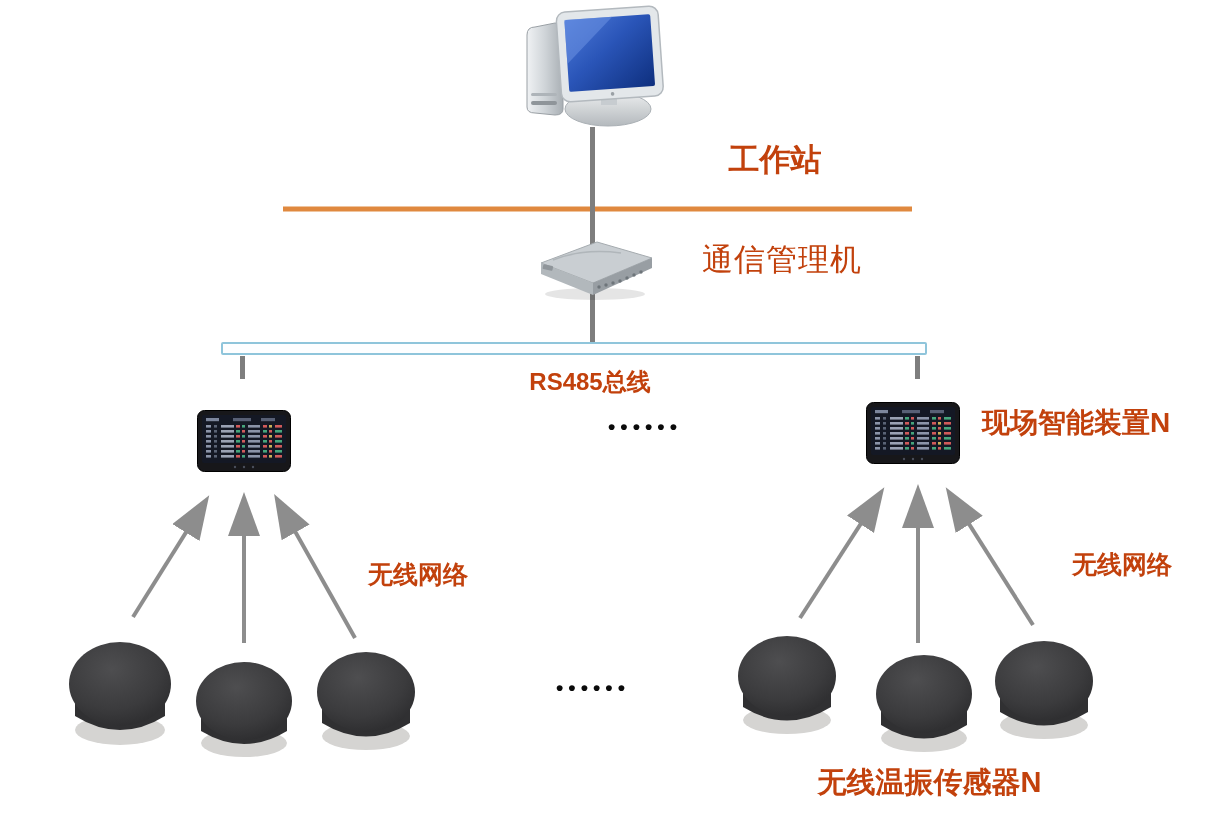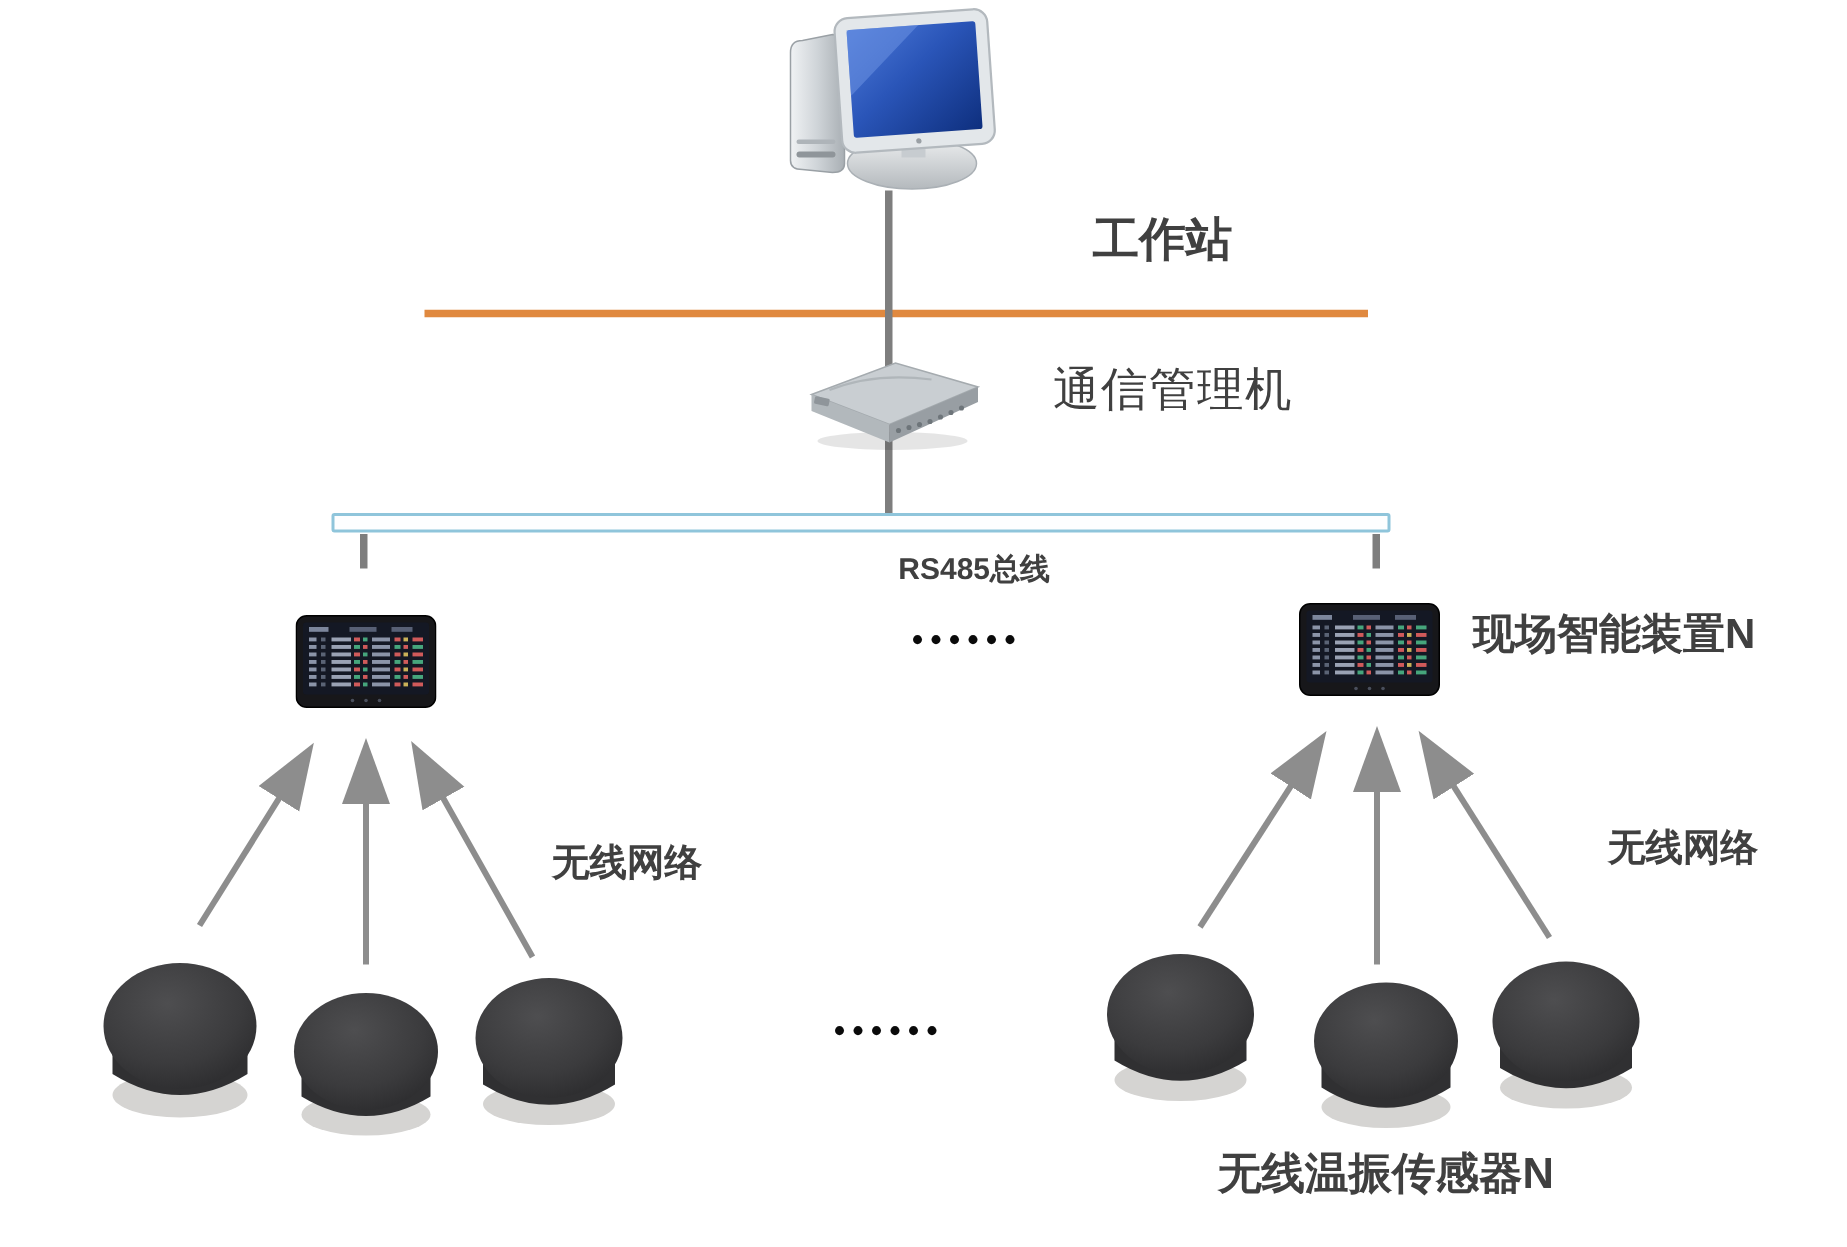--- a/index.html
+++ b/index.html
@@ -9,31 +9,31 @@
     background:#ffffff;
     font-family:"Liberation Sans","DejaVu Sans",sans-serif;
     color:#111111;
     overflow:hidden;
   }
   #wires{position:absolute;left:0;top:0;z-index:1;}
   .node{position:absolute;z-index:2;}
   .label{
     position:absolute;z-index:3;
     white-space:nowrap;
-    color:#404040;
+    color:#c2410c;
   }
   .lbl-workstation{left:700px;top:139px;width:150px;text-align:center;font-size:31px;font-weight:700;}
   .lbl-comm{left:692px;top:239px;width:180px;font-size:31px;font-weight:400;letter-spacing:1px;text-align:center;}
-  .lbl-bus{left:480px;top:366px;width:220px;text-align:right;font-size:20px;font-weight:700;}
+  .lbl-bus{left:480px;top:366px;width:220px;text-align:center;font-size:24px;font-weight:700;}
   .lbl-dev-left{left:312px;top:416px;font-size:28px;font-weight:700;}
   .lbl-dev-right{left:982px;top:404px;font-size:28px;font-weight:700;}
   .lbl-wireless-left{left:368px;top:558px;font-size:25px;font-weight:700;}
   .lbl-wireless-right{left:1072px;top:548px;font-size:25px;font-weight:700;}
   .lbl-sensors-left{left:140px;top:760px;width:250px;text-align:center;font-size:29px;font-weight:700;}
-  .lbl-sensors-right{left:812px;top:763px;width:235px;font-size:29px;font-weight:700;}
+  .lbl-sensors-right{left:812px;top:763px;width:235px;text-align:center;font-size:29px;font-weight:700;}
   .dots{
     position:absolute;z-index:3;
     font-size:21px;font-weight:700;letter-spacing:5px;color:#0a0a0a;
   }
   .dots-top{left:600px;top:415px;width:90px;text-align:center;}
   .dots-bottom{left:548px;top:676px;width:90px;text-align:center;}
   .busbar{
     position:absolute;z-index:2;
     left:221px;top:342px;width:702px;height:9px;
     background:#fdfeff;

